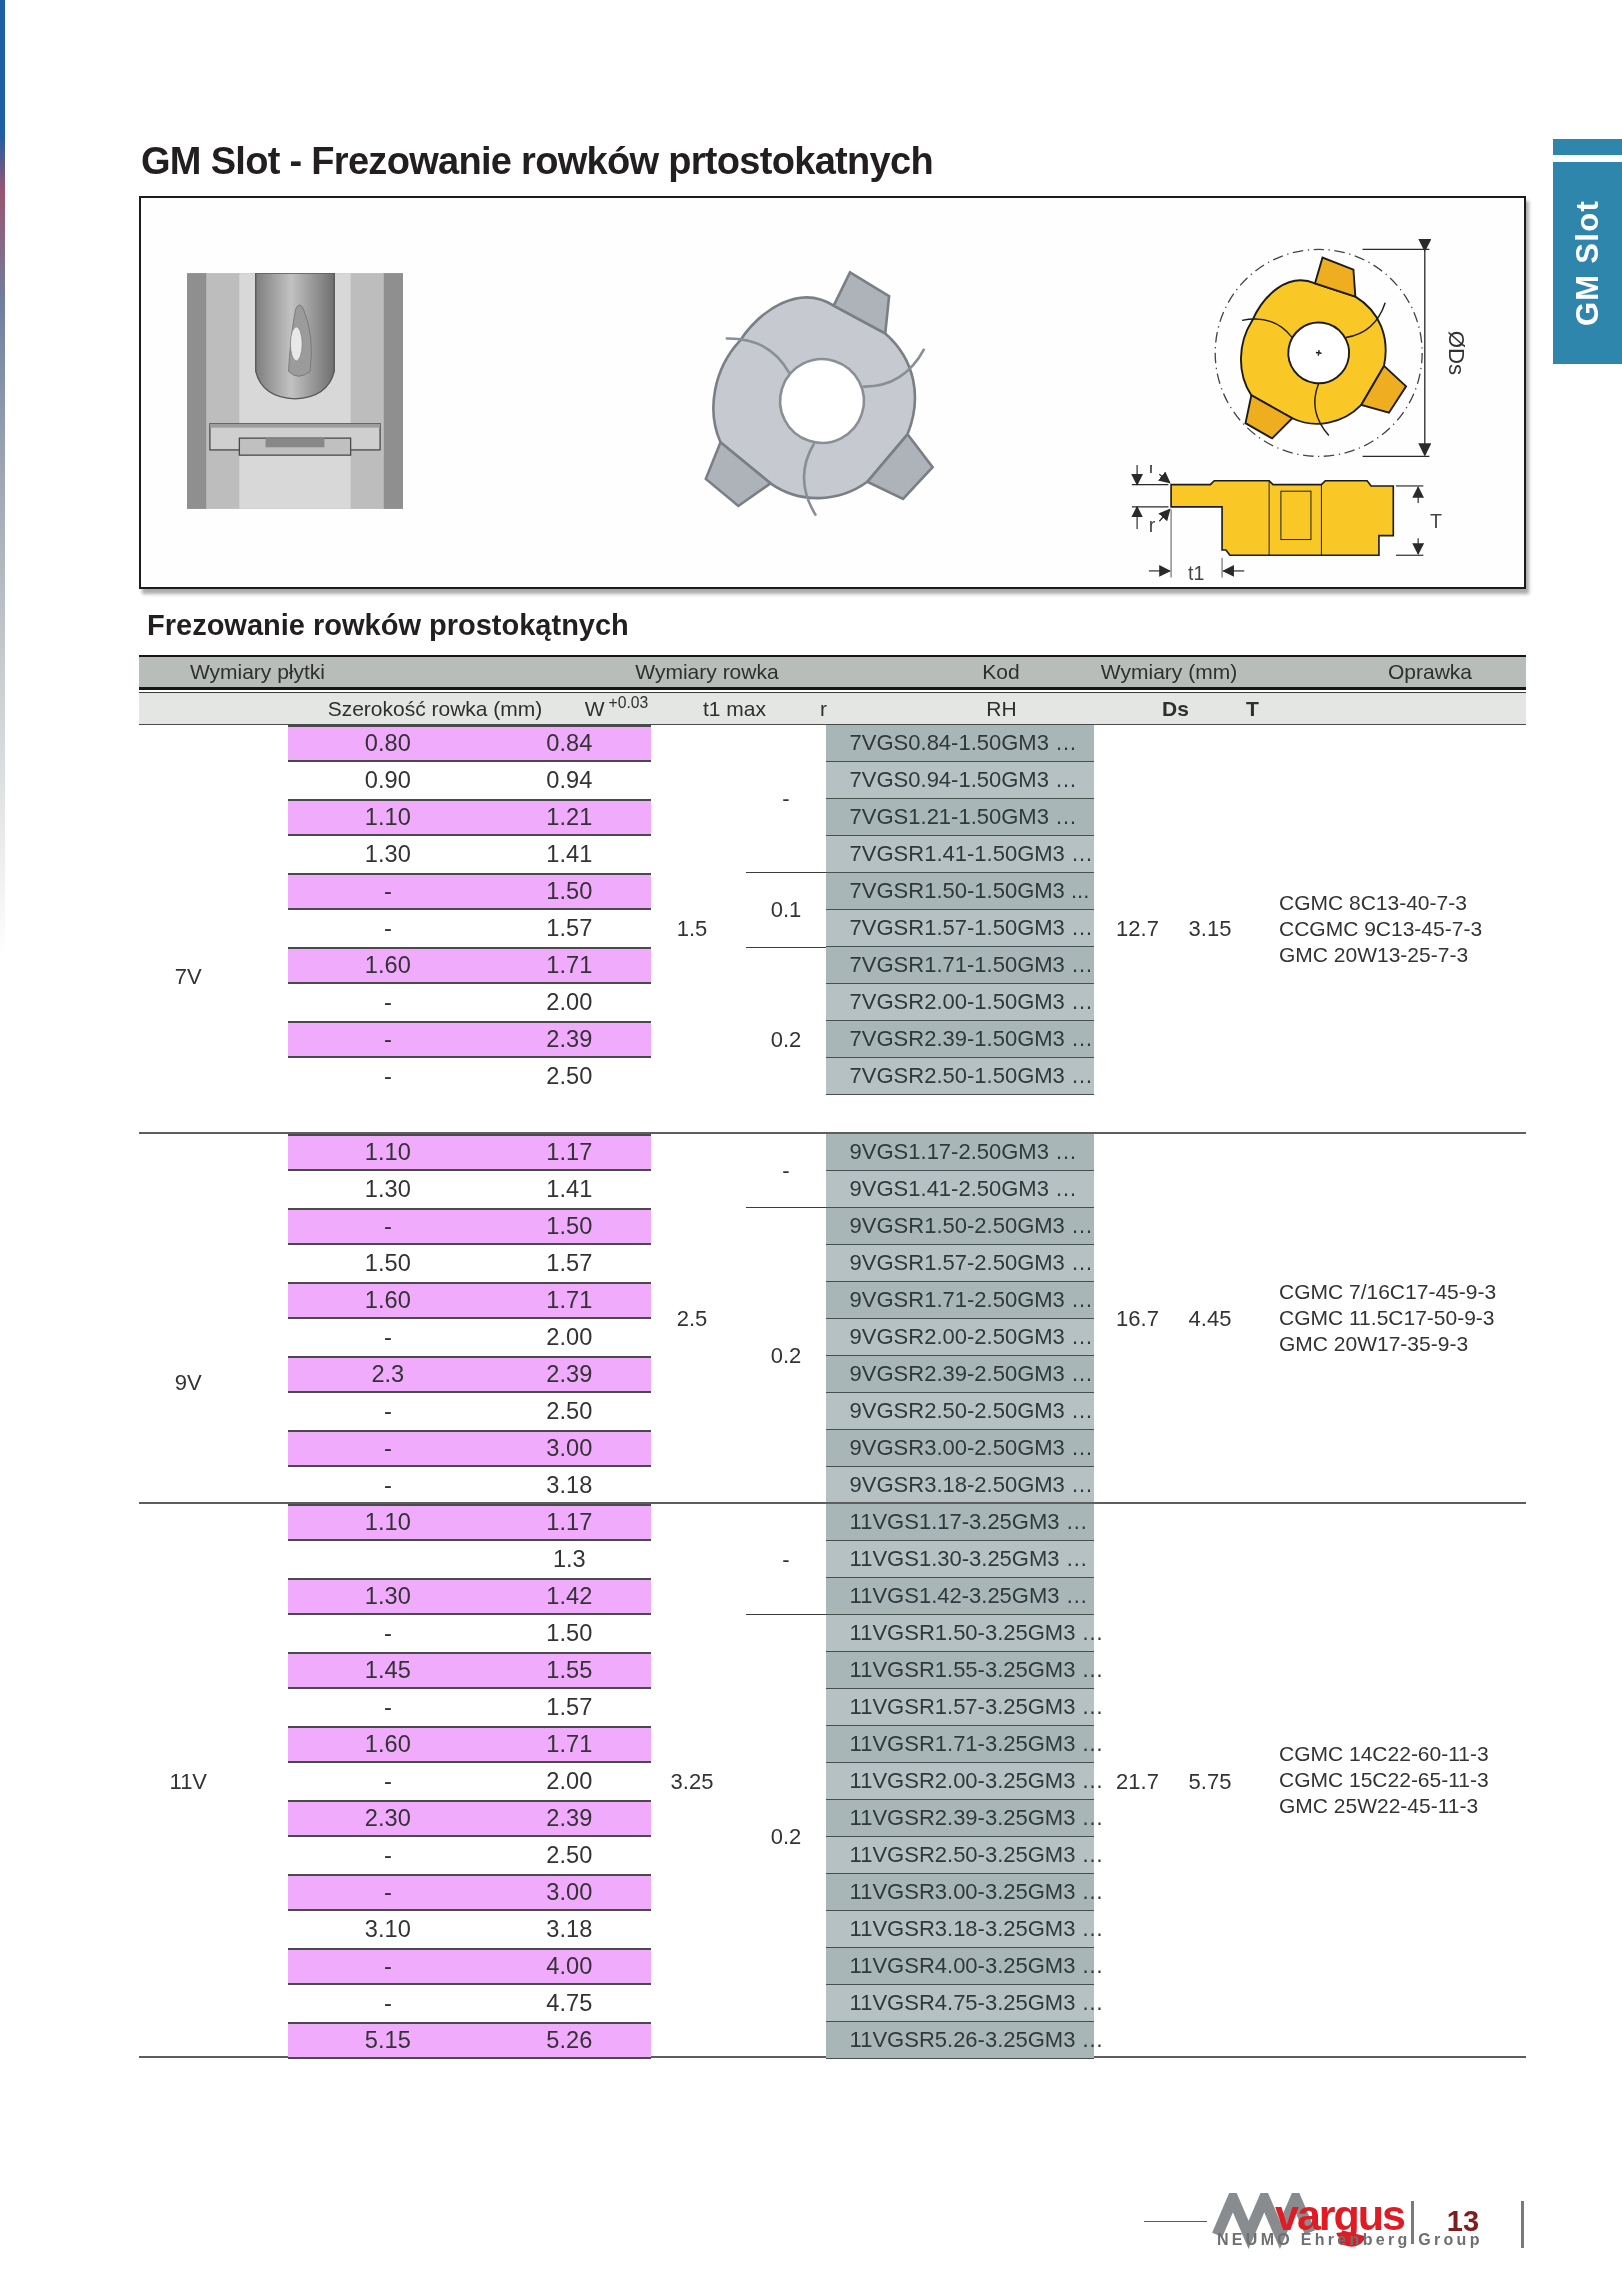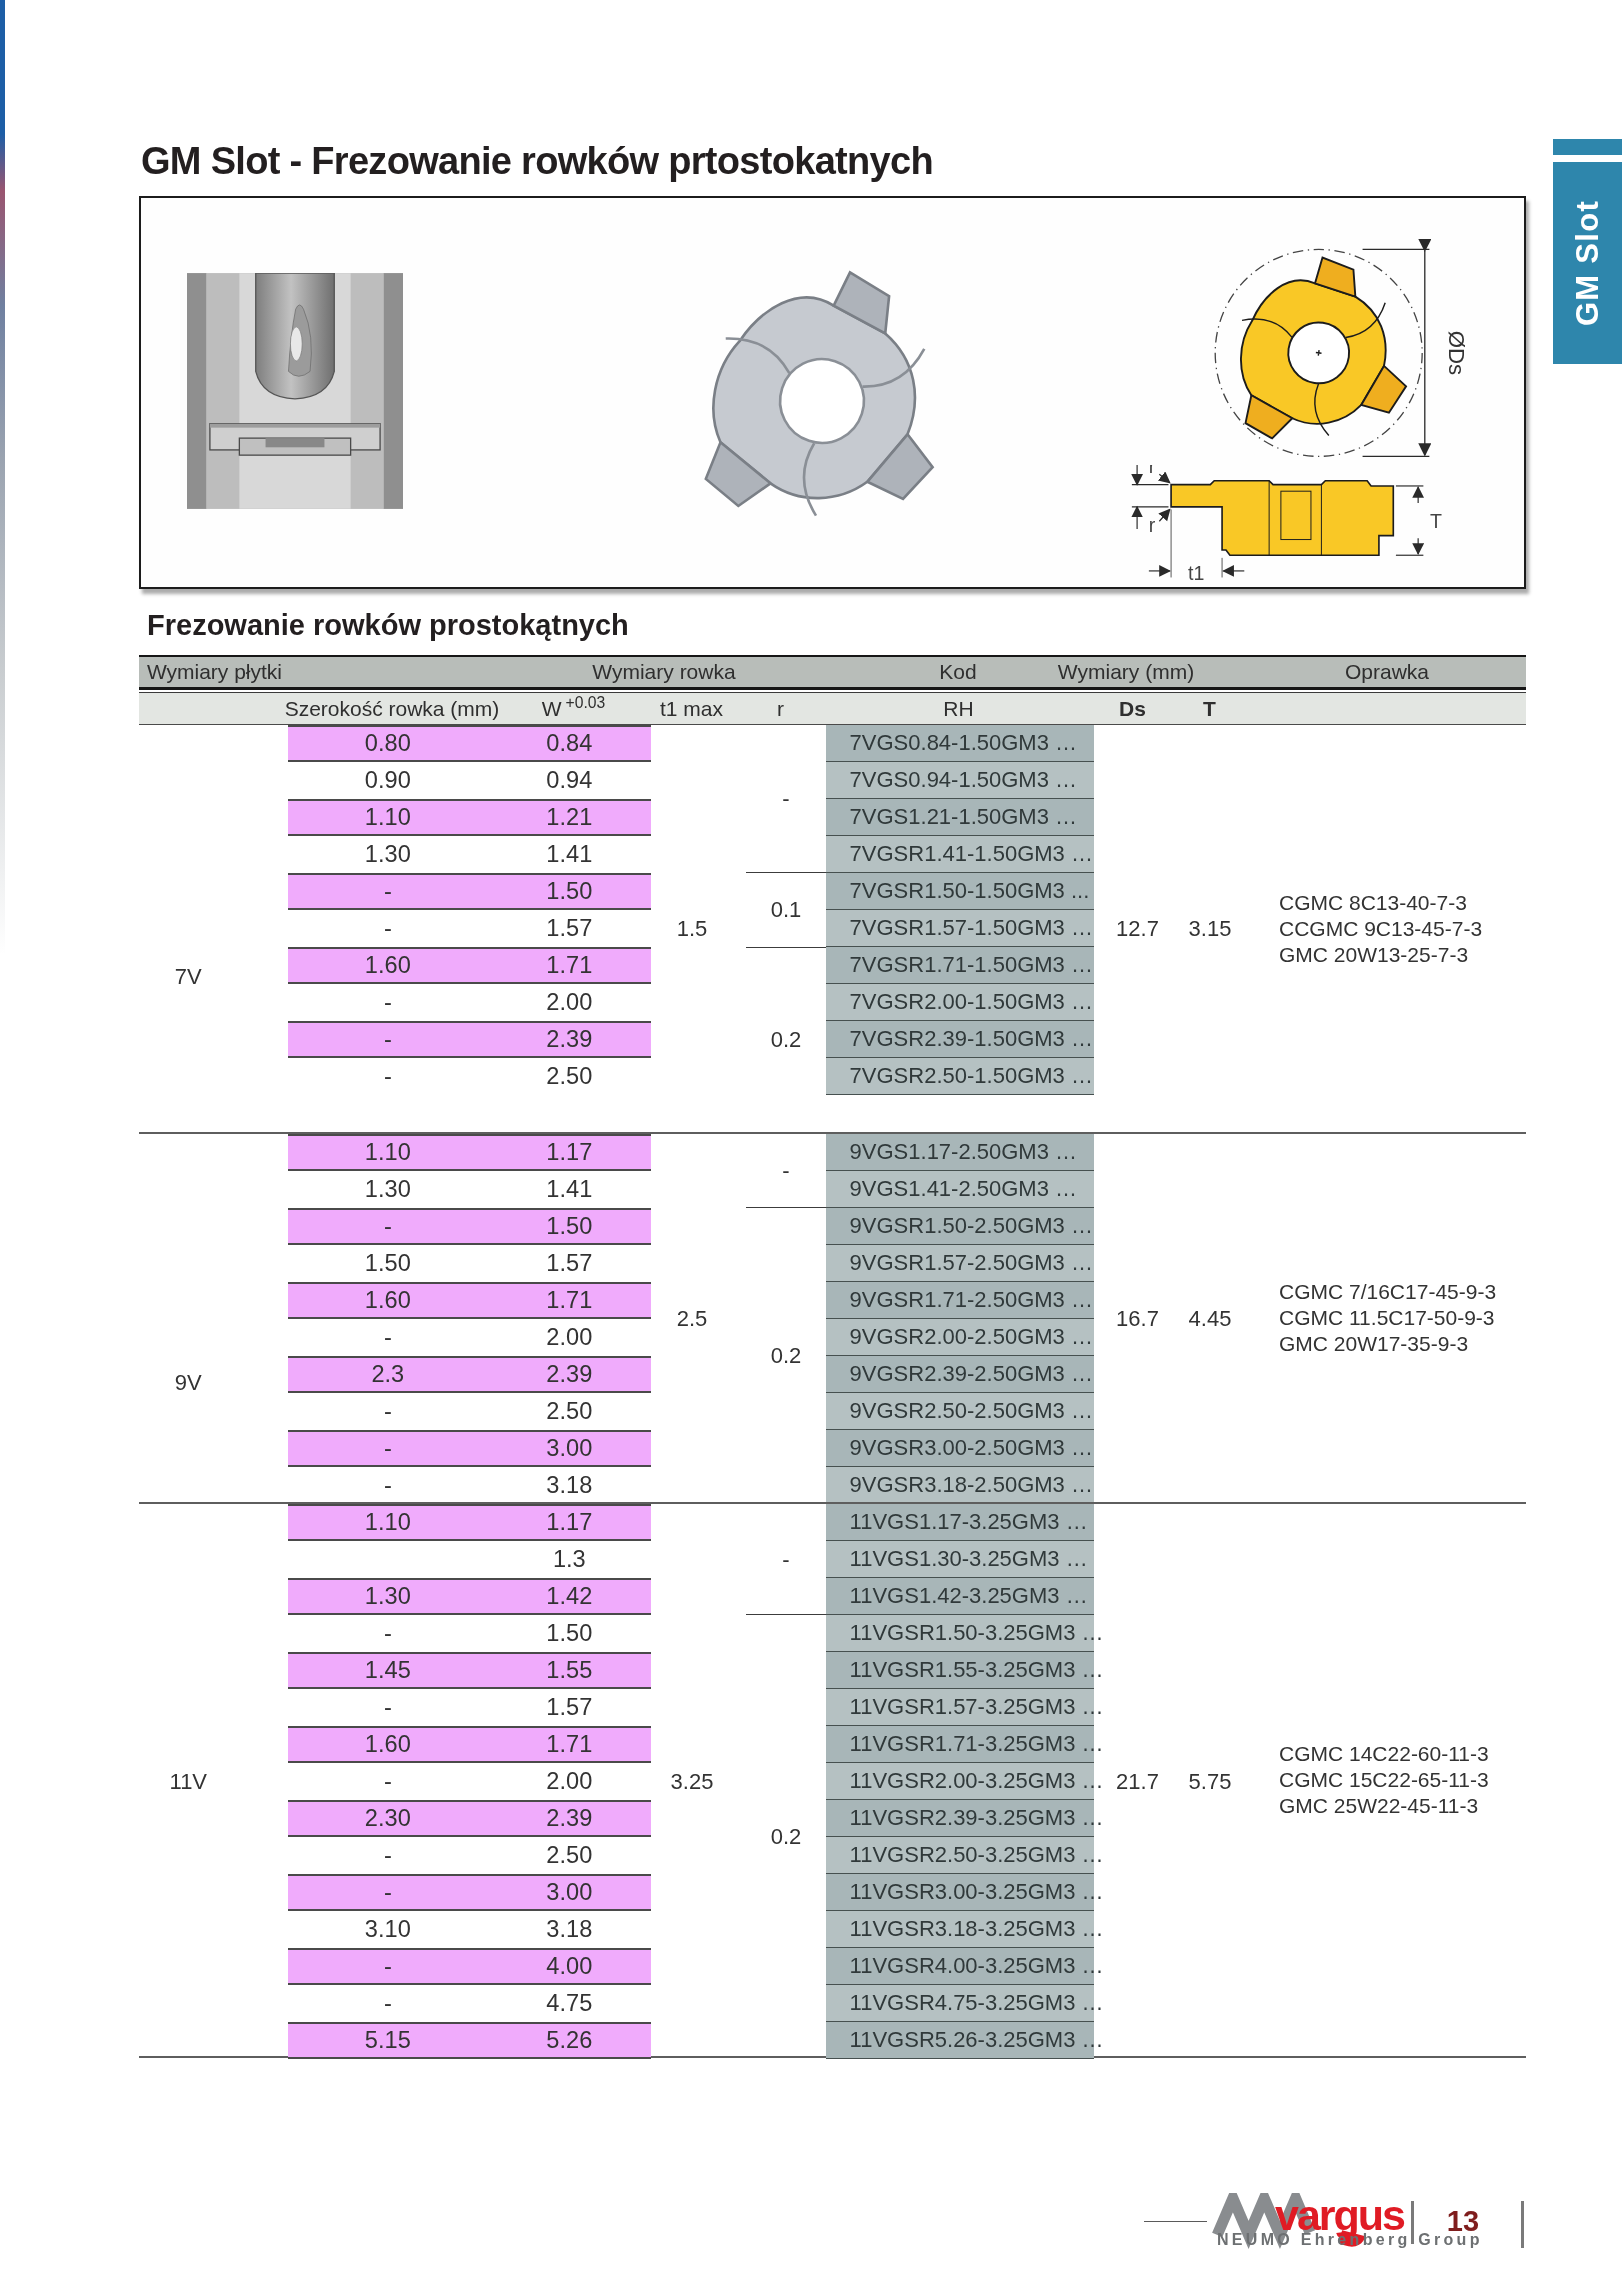--- a/index.html
+++ b/index.html
@@ -22,21 +22,21 @@
   .tab-main span { position:absolute; left:50%; top:50%; transform:translate(-50%,-50%) rotate(-90deg);
     white-space:nowrap; color:#fff; font-weight:bold; font-size:31px; letter-spacing:1.3px; }
 
   .section-heading { position:absolute; left:147px; top:609px; font-size:29px; font-weight:bold; color:#231f20; }
 
   
   .tbl { position:absolute; left:139px; top:655px; width:1387px; border-top:2.6px solid #161616; }
   .hrow1 { position:relative; height:33px; background:#b8bdb9; border-bottom:3.3px solid #161616; }
   .hrow2 { position:relative; height:33px; background:#e3e6e2; margin-top:2px; border-top:1.3px solid #3a3a3a; border-bottom:1.3px solid #4a4a4a; }
   .hlbl { position:absolute; top:0; height:100%; display:flex; align-items:center; justify-content:center;
-    font-size:21px; color:#2f2f2f; white-space:nowrap; }
+    font-size:21px; color:#2f2f2f; white-space:nowrap;margin-left:43px; }
   .hleft { justify-content:flex-start; }
   .sup { font-size:15.7px; position:relative; top:-5.9px; margin-left:3.9px; }
   .bold { font-weight:bold; }
 
   .sect { position:relative; }
   .sect + .sect { border-top:2px solid #5e5e5e; }
   .tbl-bottom { border-bottom:2px solid #5e5e5e; }
   .trow { position:relative; }
   .band { position:absolute; left:149px; width:363px; top:0; height:100%; display:flex; }
   .band.alt { background:#f0abfc; border-top:2px solid #4a4a4a; border-bottom:2px solid #4a4a4a; }

